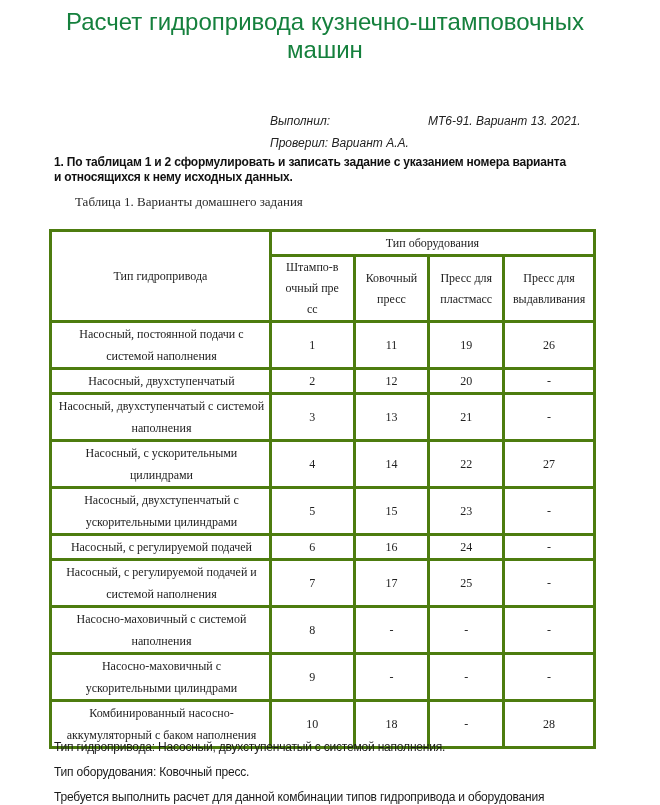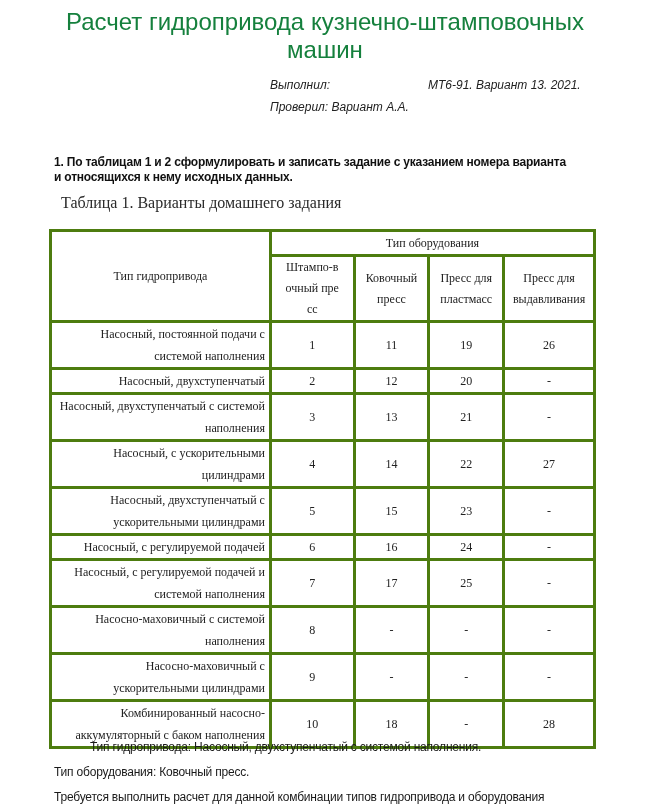--- a/index.html
+++ b/index.html
@@ -4,38 +4,38 @@
 <style>
   html, body { margin: 0; padding: 0; background: #ffffff; }
   body { width: 660px; height: 805px; position: relative; overflow: hidden; color: #111; }
   .sans { font-family: "Liberation Sans", "DejaVu Sans", sans-serif; }
   .serif { font-family: "Liberation Serif", "DejaVu Serif", serif; }
 
   .title {
     position: absolute; left: 40px; top: 8px; width: 570px;
     text-align: center; font-size: 24px; line-height: 28px; color: #15803d;
   }
-  .meta { position: absolute; font-size: 12px; font-style: italic; color: #222; }
+  .meta { position: absolute; font-size: 12px; font-style: italic; color: #222; margin-top: 36px; }
   .task {
     position: absolute; left: 54px; top: 155px; width: 520px;
     font-size: 12px; font-weight: bold; line-height: 15px; color: #111; letter-spacing: -0.2px;
   }
   .caption {
-    position: absolute; left: 61px; top: 194px; font-size: 16px; color: #2a2a2a;
+    position: absolute; left: 75px; top: 194px; font-size: 13px; color: #2a2a2a;
   }
 
   table.variants {
     position: absolute; left: 49px; top: 229px; width: 547px;
     border-collapse: collapse; font-size: 12px; color: #222;
   }
   table.variants td, table.variants th {
     border: 3px solid #4d7c0f; padding: 0 4px; font-weight: normal;
   }
   table.variants th { text-align: center; line-height: 21px; }
-  table.variants td.name { text-align: right; line-height: 22px; padding-left: 6px; }
+  table.variants td.name { text-align: center; line-height: 22px; padding-left: 6px; }
   table.variants td.num { text-align: center; }
 
   .summary { position: absolute; left: 54px; font-size: 12px; color: #1a1a1a; letter-spacing: -0.2px; }
 </style>
 </head>
 <body>
 
 <div class="title sans">Расчет гидропривода кузнечно-штамповочных машин</div>
 
 <div class="meta sans" style="left:270px; top:78px;">Выполнил:</div>
@@ -132,15 +132,15 @@
   <tr style="height:46px;">
     <td class="name">Комбинированный насосно-аккумуляторный с баком наполнения</td>
     <td class="num">10</td>
     <td class="num">18</td>
     <td class="num">-</td>
     <td class="num">28</td>
   </tr>
 </tbody>
   </table>
 
-<div class="summary sans" style="top:740px;margin-left:36px;">Тип гидропривода: Насосный, двухступенчатый с системой наполнения.</div>
+<div class="summary sans" style="top:740px;">Тип гидропривода: Насосный, двухступенчатый с системой наполнения.</div>
 <div class="summary sans" style="top:765px;">Тип оборудования: Ковочный пресс.</div>
 <div class="summary sans" style="top:790px;">Требуется выполнить расчет для данной комбинации типов гидропривода и оборудования</div>
 
 </body></html>

